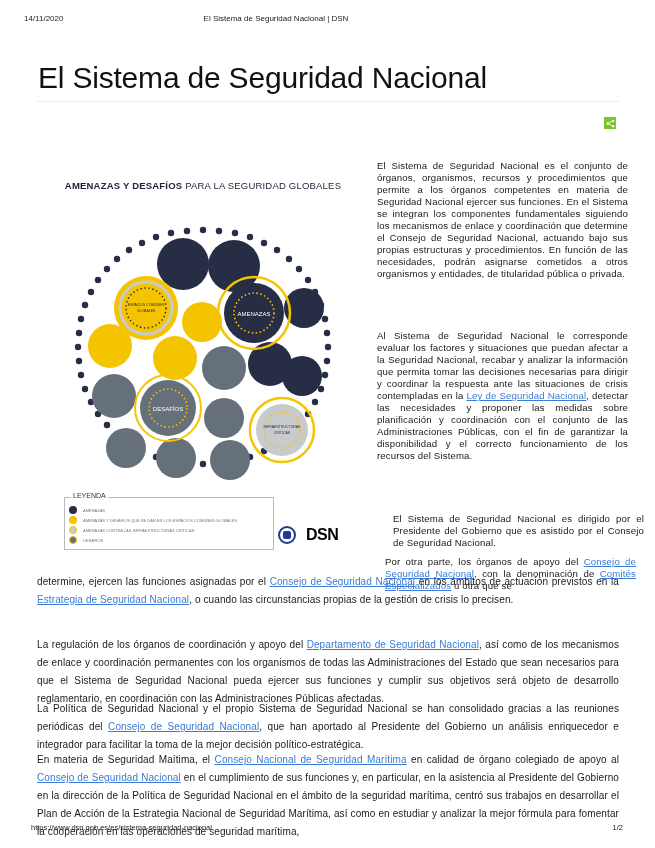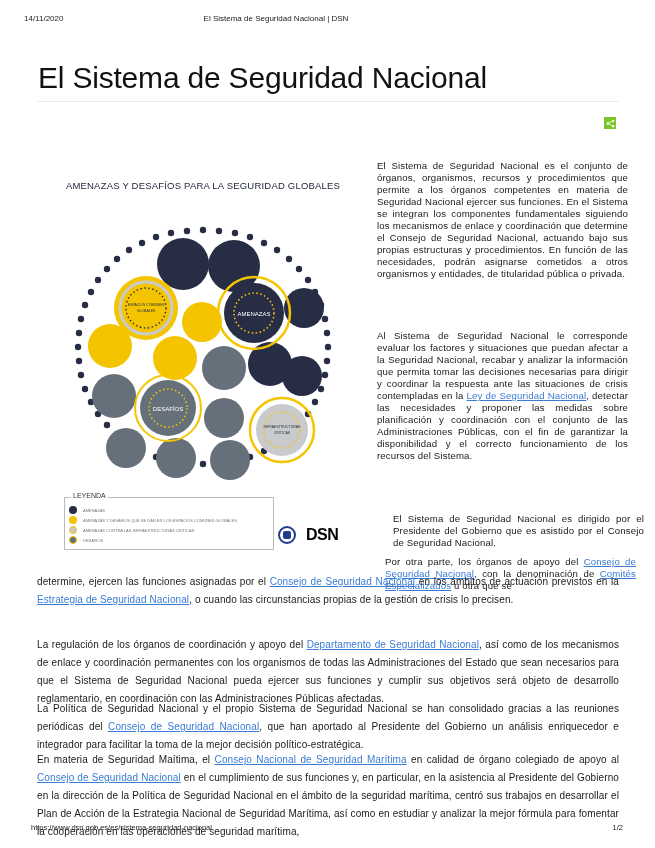--- a/index.html
+++ b/index.html
@@ -10,21 +10,21 @@
   .print-header .date { position: absolute; left: 24px; top: 0; }
   .print-header .title { position: absolute; left: 0; width: 552px; text-align: center; top: 0; }
   h1 { position: absolute; top: 60px; left: 37px; margin: 1px; font-weight: normal;
        font-size: 30px; color: #111; letter-spacing: -0.2px; }
   .title-rule { position: absolute; top: 101px; left: 37px; width: 582px; height: 1px; background: #ececec; }
   .share-btn { position: absolute; top: 117px; left: 604px; width: 12px; height: 12px;
                background: #7ac52a; display: flex; align-items: center; justify-content: center; cursor: pointer; }
   .figure { position: absolute; top: 172px; left: 58px; width: 290px; height: 390px; }
   .fig-title { position: absolute; top: 8px; left: 0; width: 290px; text-align: center;
                font-size: 9.5px; letter-spacing: 0.2px; color: #1c2338; }
-  .fig-title b { font-weight: normal; }
+  .fig-title b { font-weight: bold; }
   .legend { position: absolute; top: 325px; left: 6px; width: 208px; height: 52px;
             border: 1px solid #bbb; border-top: none; }
   .legend-title { position: absolute; top: -5px; left: 6px; font-size: 7px; background: #fff;
                   padding: 0 2px; color: #333; }
   .legend-line { position: absolute; top: 0; left: 0; right: 0; height: 1px; background: #bbb; }
   .legend ul { list-style: none; margin: 0; padding: 0; position: absolute; top: 8px; left: 4px; }
   .legend li { display: flex; align-items: center; height: 10px; font-size: 4px; color: #777; }
   .legend .dot { width: 8px; height: 8px; border-radius: 50%; margin-right: 6px; flex: none; }
   .dsn-logo { position: absolute; top: 354px; left: 220px; display: flex; align-items: center; }
   .dsn-logo .seal { width: 18px; height: 18px; border-radius: 50%; border: 2px solid #1e3c8c;

